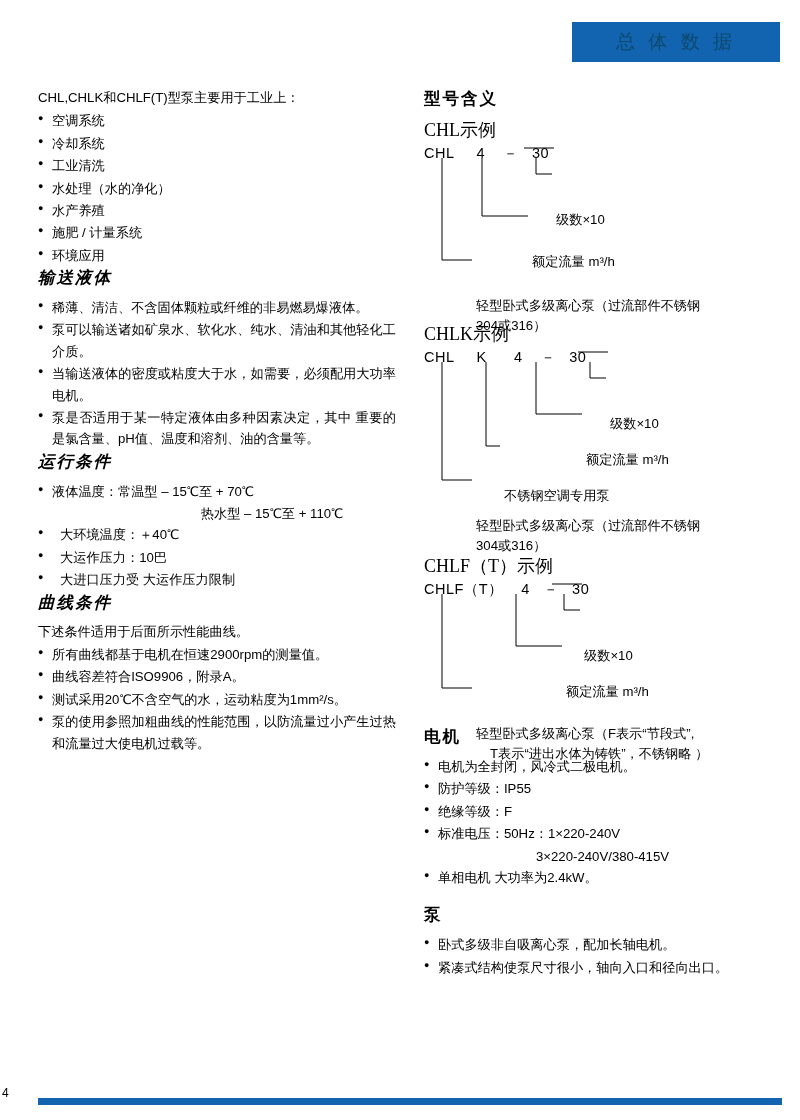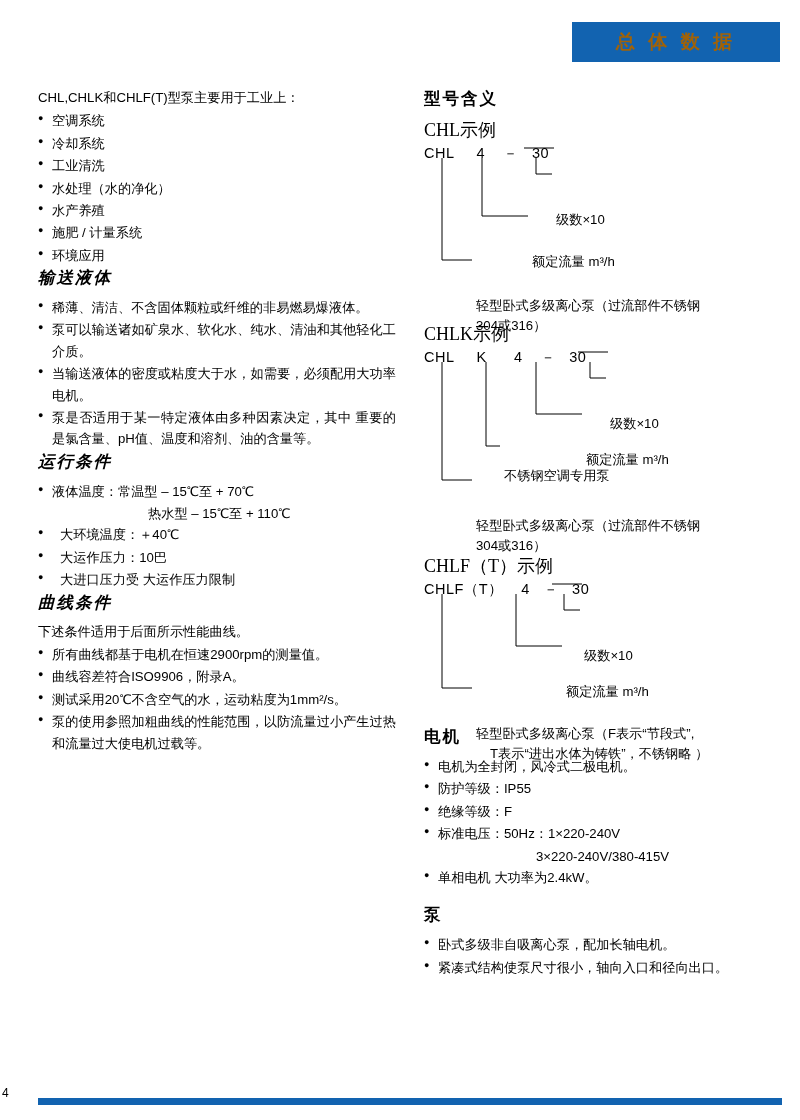--- a/index.html
+++ b/index.html
@@ -26,23 +26,23 @@
     background: #1263b0;
   }
   .header-title {
     position: absolute;
     top: 22px;
     left: 572px;
     width: 208px;
     height: 40px;
     line-height: 40px;
     text-align: center;
-    color: #a16207;
+    color: #0c4a6e;
     font-size: 19px;
-    font-weight: bold;
+    font-weight: normal;
     letter-spacing: 4px;
   }
 
   
   .col {
     position: absolute;
     top: 88px;
   }
   .col-left {
     left: 38px;
@@ -90,21 +90,21 @@
 
   ul.bul.justify li { text-align: justify; }
 
   
   .sub-line {
     font-size: 13.2px;
     line-height: 1.62;
     margin: 0;
     padding-left: 14px;
   }
-  .sub-line.deep2 { padding-left: 110px; }
+  .sub-line.deep2 { padding-left: 110px; text-align: center; }
 
   
   .model-block {
     position: relative;
     margin-top: 4px;
     margin-bottom: 4px;
   }
   .model-caption {
     font-size: 18px;
     margin: 0 0 2px 0;
@@ -229,21 +229,21 @@
     <svg class="leader-svg" width="360" height="210">
       <line x1="154" y1="30" x2="184" y2="30" stroke="#000" stroke-width="1"></line>
       <path d="M166,40 L166,56 L182,56" stroke="#000" fill="none" stroke-width="1"></path>
       <path d="M112,40 L112,92 L158,92" stroke="#000" fill="none" stroke-width="1"></path>
       <path d="M62,40 L62,124 L76,124" stroke="#000" fill="none" stroke-width="1"></path>
       <path d="M18,40 L18,158 L48,158" stroke="#000" fill="none" stroke-width="1"></path>
     </svg>
     <div class="model-labels">
       <span class="mlabel" style="left:186px; top:48px;">级数×10</span>
       <span class="mlabel" style="left:162px; top:84px;">额定流量 m³/h</span>
-      <span class="mlabel" style="left:80px; top:100px;">不锈钢空调专用泵</span>
+      <span class="mlabel" style="left:80px; top:120px;">不锈钢空调专用泵</span>
       <span class="mlabel" style="left:52px; top:150px;">轻型卧式多级离心泵（过流部件不锈钢</span>
       <span class="mlabel" style="left:52px; top:170px;">304或316）</span>
     </div>
   </div>
 
   <div class="model-block" style="height:166px; margin-top:22px;">
     <p class="model-caption">CHLF（T）示例</p>
     <p class="model-code">CHLF（T）    4   －   30</p>
     <svg class="leader-svg" width="360" height="166">
       <line x1="128" y1="30" x2="158" y2="30" stroke="#000" stroke-width="1"></line>

